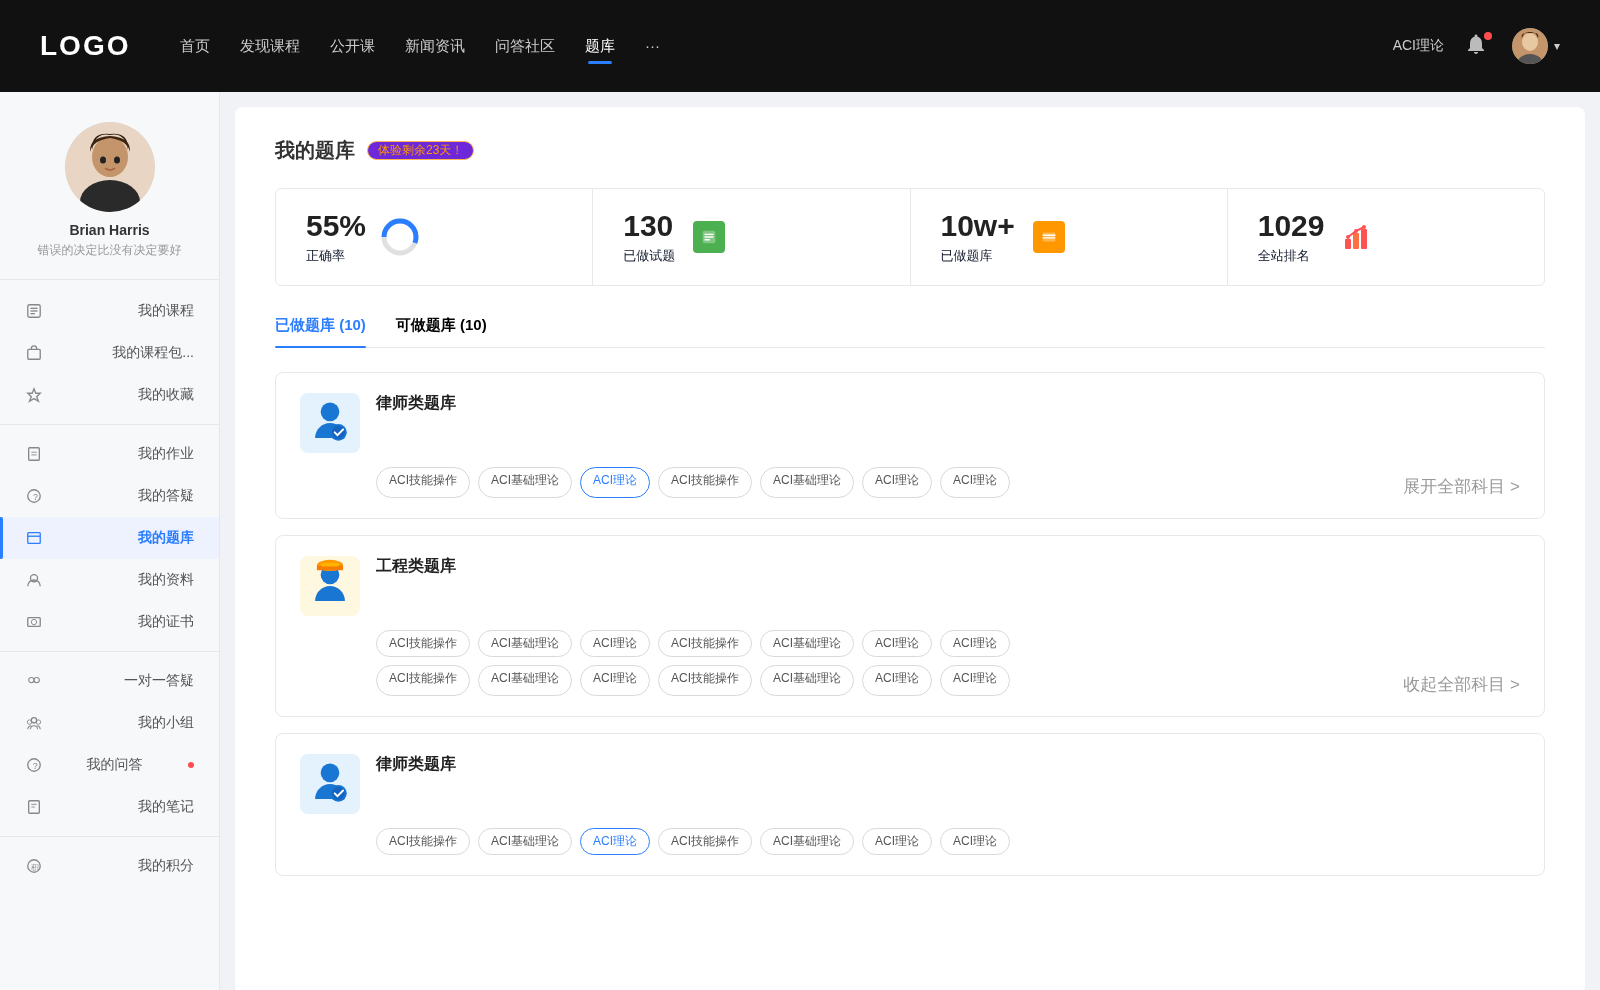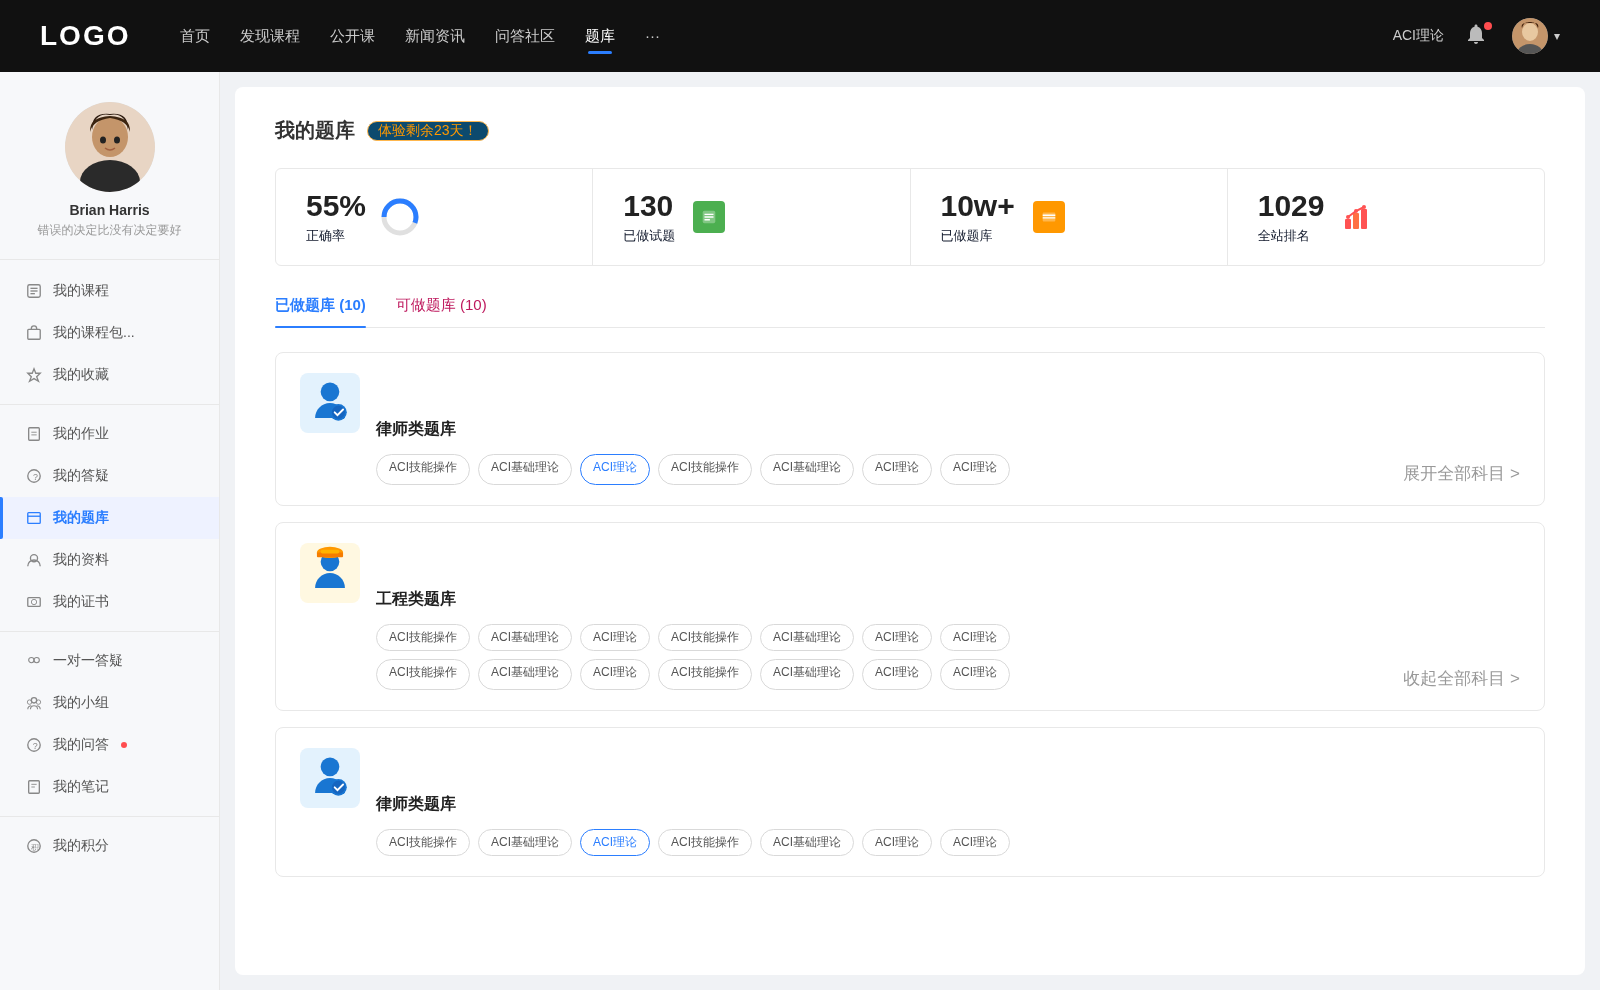--- a/index.html
+++ b/index.html
@@ -1,19 +1,19 @@
 <!DOCTYPE html>
 <html><head>
   <meta charset="utf-8">
   <style>
     * { margin: 0; padding: 0; box-sizing: border-box; }
     body { font-family: "PingFang SC", "Microsoft YaHei", sans-serif; background: #f0f2f5; width: 1600px; min-height: 990px; overflow-x: hidden; }
 
     
-    .header { background: #111; height: 72px; display: flex; align-items: center; padding: 0 40px; gap: 40px; }
+    .header { background: #111; height: 92px; display: flex; align-items: center; padding: 0 40px; gap: 40px; }
     .header-logo { color: white; font-size: 28px; font-weight: bold; letter-spacing: 2px; min-width: 100px; }
     .header-nav { display: flex; gap: 30px; flex: 1; }
     .nav-item { color: #ccc; font-size: 15px; cursor: pointer; padding: 4px 0; position: relative; }
     .nav-item.active { color: white; }
     .nav-item.active::after { content: ''; position: absolute; bottom: -4px; left: 50%; transform: translateX(-50%); width: 24px; height: 3px; background: #2B7EFF; border-radius: 2px; }
     .header-right { display: flex; align-items: center; gap: 20px; margin-left: auto; }
     .app-download { color: #ccc; font-size: 14px; cursor: pointer; }
     .bell-icon { width: 28px; height: 28px; position: relative; cursor: pointer; }
     .bell-svg { fill: #ccc; }
     .bell-dot { width: 8px; height: 8px; background: #ff4d4f; border-radius: 50%; position: absolute; top: 0; right: 0; }
@@ -24,54 +24,54 @@
     
     .layout { display: flex; min-height: calc(990px - 72px); }
 
     
     .sidebar { width: 220px; background: #f7f8fa; border-right: 1px solid #e8e8e8; padding-top: 30px; flex-shrink: 0; }
     .sidebar-profile { display: flex; flex-direction: column; align-items: center; padding-bottom: 20px; border-bottom: 1px solid #e8e8e8; margin-bottom: 10px; }
     .profile-avatar { width: 90px; height: 90px; border-radius: 50%; overflow: hidden; background: #ddd; margin-bottom: 10px; }
     .profile-name { font-size: 14px; font-weight: 600; color: #333; margin-bottom: 4px; }
     .profile-motto { font-size: 12px; color: #999; padding: 0 15px; }
     .sidebar-menu { list-style: none; }
-    .sidebar-menu-item { display: flex; align-items: center; gap: 10px; padding: 12px 25px; cursor: pointer; font-size: 14px; color: #555; position: relative; }
+    .sidebar-menu-item { display: flex; align-items: center; gap: 10px; padding: 12px 25px; cursor: pointer; font-size: 14px; color: #555; position: relative; justify-content: space-between; }
     .sidebar-menu-item.active { color: #2B7EFF; background: #eef2ff; }
     .sidebar-menu-item.active::before { content: ''; position: absolute; left: 0; top: 0; bottom: 0; width: 3px; background: #2B7EFF; border-radius: 0 2px 2px 0; }
     .menu-icon { width: 18px; height: 18px; display: flex; align-items: center; justify-content: center; flex-shrink: 0; }
     .menu-dot { width: 6px; height: 6px; background: #ff4d4f; border-radius: 50%; display: inline-block; margin-left: 2px; }
     .sidebar-divider { height: 1px; background: #e8e8e8; margin: 8px 0; }
 
     
     .main { flex: 1; padding: 30px 40px; background: #fff; margin: 15px; border-radius: 8px; }
 
     
     .page-title-row { display: flex; align-items: center; gap: 12px; margin-bottom: 24px; }
     .page-title { font-size: 20px; font-weight: 600; color: #333; }
-    .trial-badge { background: #0c4a6e; color: #FF9800; font-size: 14px; padding: 0 10px; border-radius: 20px; border: 1px solid #FFB74D; }
+    .trial-badge { background: #6d28d9; color: #FF9800; font-size: 12px; padding: 0 10px; border-radius: 20px; border: 1px solid #FFB74D; }
 
     
     .stats-row { display: flex; gap: 0; margin-bottom: 30px; border: 1px solid #e8e8e8; border-radius: 6px; overflow: hidden; }
     .stat-item { flex: 1; padding: 20px 30px; display: flex; align-items: center; gap: 14px; border-right: 1px solid #e8e8e8; }
     .stat-item:last-child { border-right: none; }
     .stat-value { font-size: 30px; font-weight: 700; color: #222; }
     .stat-label { font-size: 13px; color: #0f172a; margin-top: 4px; }
     .stat-icon { width: 40px; height: 40px; display: flex; align-items: center; justify-content: center; }
 
     
     .tabs-row { display: flex; gap: 30px; border-bottom: 1px solid #e8e8e8; margin-bottom: 24px; }
-    .tab { font-size: 15px; padding-bottom: 12px; cursor: pointer; color: #be185d; position: relative; }
+    .tab { font-size: 15px; padding-bottom: 12px; cursor: pointer; color: #000000; position: relative; font-weight: bold; }
     .tab.active { color: #2B7EFF; font-weight: 600; }
     .tab.active::after { content: ''; position: absolute; bottom: -1px; left: 0; right: 0; height: 2px; background: #2B7EFF; border-radius: 2px; }
 
     
     .qbank-item { border: 1px solid #e8e8e8; border-radius: 8px; padding: 20px 24px; margin-bottom: 16px; }
     .qbank-header { display: flex; align-items: flex-start; gap: 16px; margin-bottom: 14px; }
     .qbank-avatar { width: 60px; height: 60px; border-radius: 8px; background: #E3F2FD; display: flex; align-items: center; justify-content: center; flex-shrink: 0; }
-    .qbank-title { font-size: 16px; font-weight: 600; color: #222; margin-top: 46px; }
+    .qbank-title { font-size: 16px; font-weight: 600; color: #222; }
     .qbank-tags { display: flex; flex-wrap: wrap; gap: 8px; margin-left: 76px; }
     .tag { font-size: 12px; padding: 4px 12px; border-radius: 20px; border: 1px solid #d9d9d9; color: #555; cursor: pointer; background: white; }
     .tag.active { color: #2B7EFF; border-color: #2B7EFF; }
     .expand-link { text-align: right; color: #999; font-size: 17px; cursor: pointer; margin-top: 8px; }
 
   </style>
 </head>
 <body>
 
 <header class="header">

